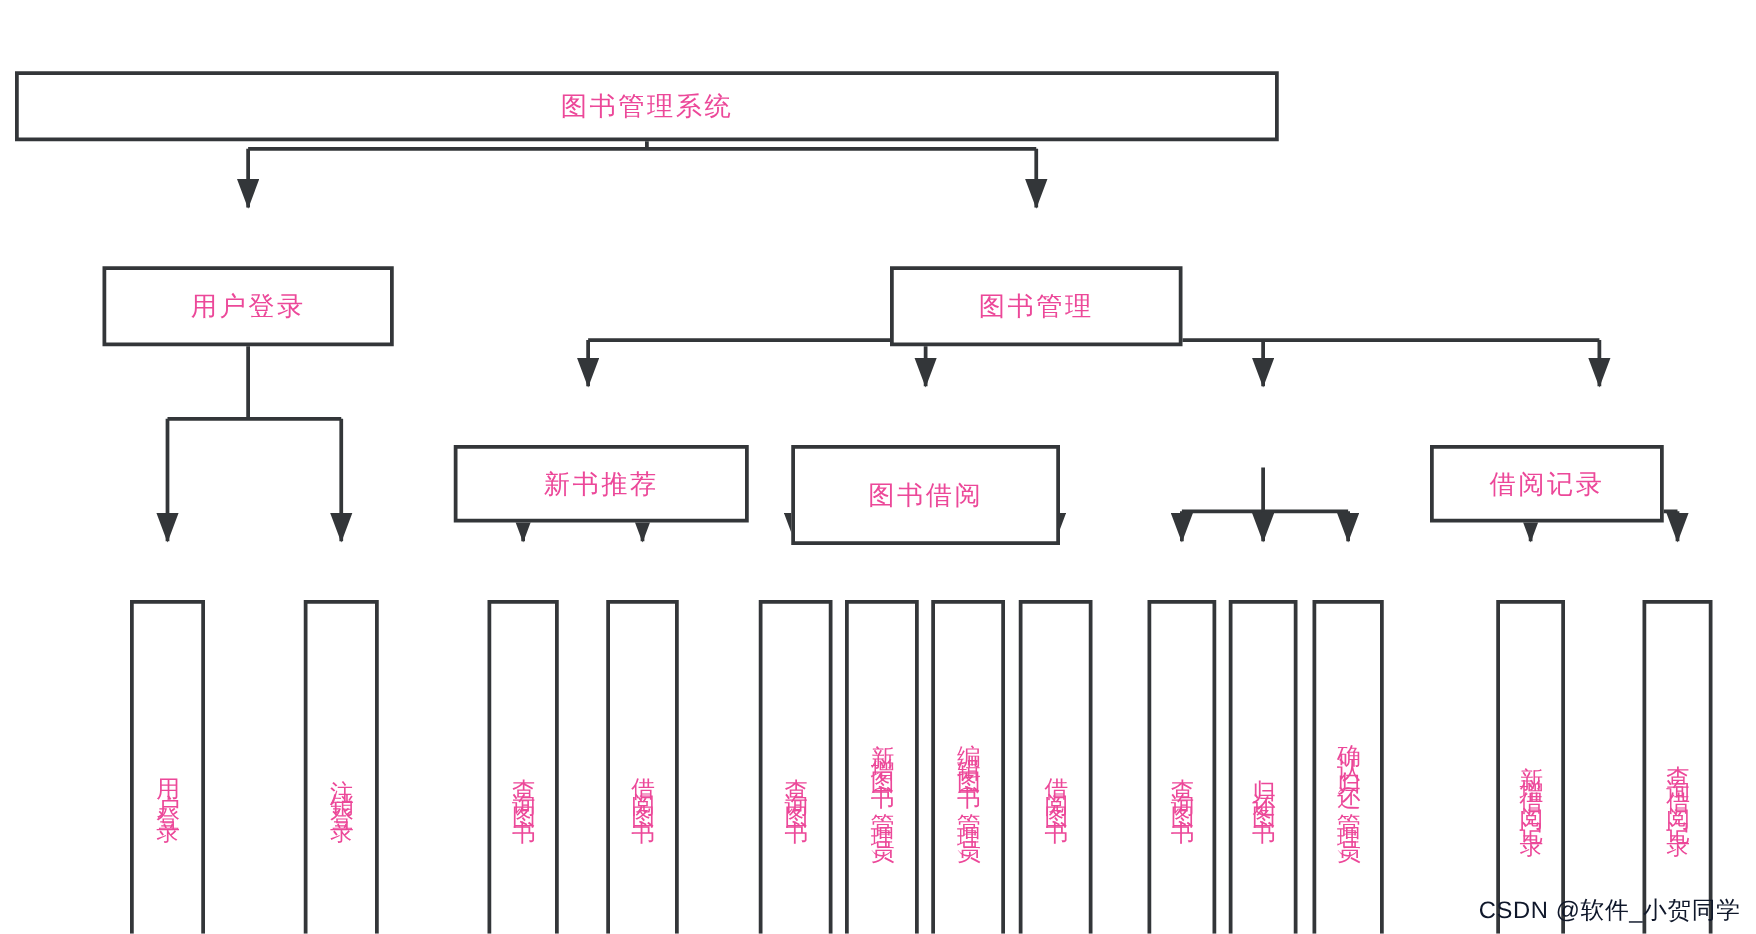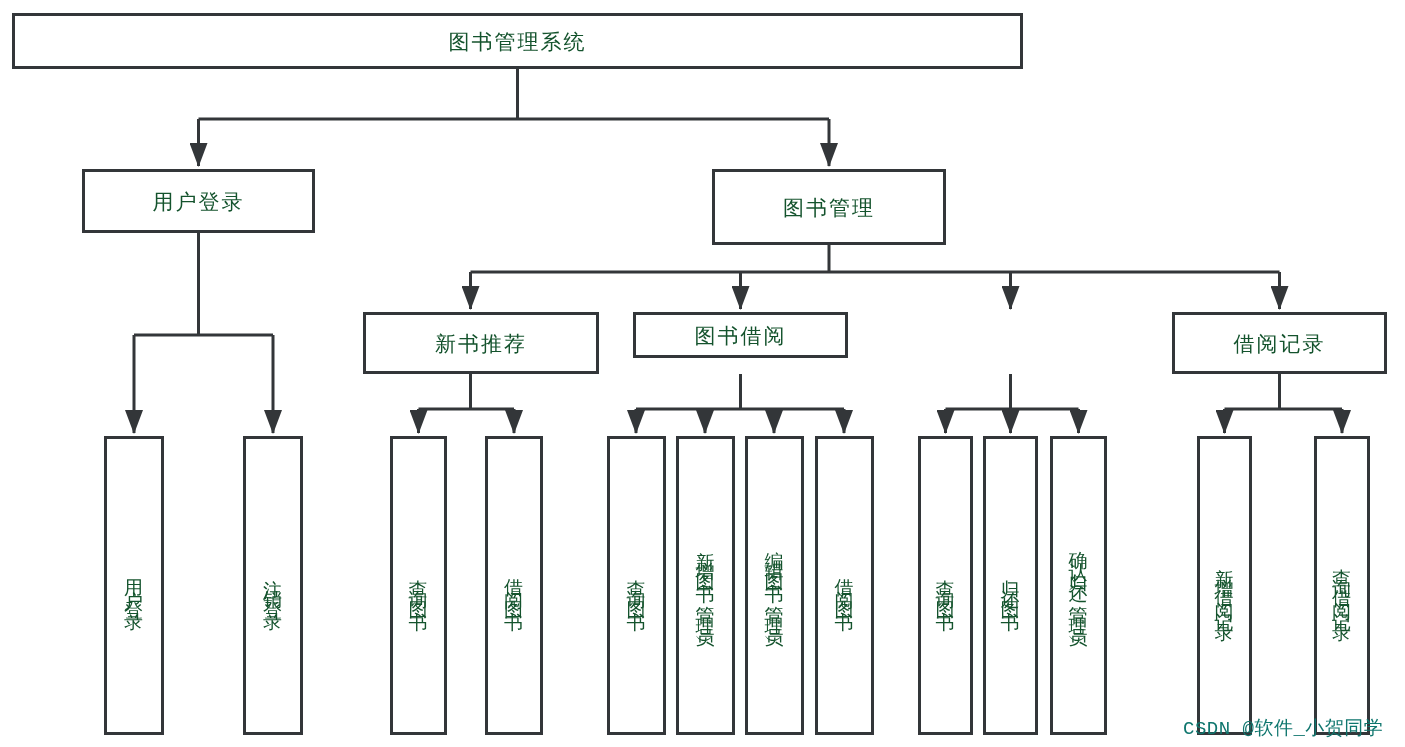--- a/index.html
+++ b/index.html
@@ -6,32 +6,31 @@
   #stage {
     position:relative; width:1405px; height:747px;
     background:#ffffff; overflow:hidden;
     font-family:"Liberation Sans", sans-serif;
   }
   #wires { position:absolute; left:0; top:0; pointer-events:none; }
   .node {
     position:absolute; box-sizing:border-box;
     border:3px solid #333639; background:#ffffff;
     display:flex; align-items:center; justify-content:center;
-    color:#14532d; line-height:1;
+    color:#ec4899; line-height:1;margin-top:44px;
   }
   .h { font-size:21px; letter-spacing:2px; }
   .v {
     writing-mode:vertical-rl; text-orientation:mixed;
     font-size:19px; letter-spacing:11px;
   }
   .watermark {
     position:absolute; left:1183px; top:715px; z-index:6;
-    font-size:19px; color:#0f766e; white-space:nowrap;
+    font-size:19px; color:#0f172a; white-space:nowrap;
     letter-spacing:0.5px;
-    font-family:Liberation Mono, monospace;
   }
 </style>
 </head>
 <body>
 
 <div id="stage">
 
   <svg id="wires" width="1405" height="747" viewBox="0 0 1405 747">
     <defs>
       <marker id="arrow" markerUnits="userSpaceOnUse" markerWidth="24" markerHeight="18" viewBox="0 0 24 18" refX="23" refY="9" orient="auto">
@@ -70,25 +69,25 @@
     <path d="M1010.5,409 V433" fill="none" stroke="#333639" stroke-width="3" marker-end="url(#arrow)"></path>
     <path d="M1078.5,409 V433" fill="none" stroke="#333639" stroke-width="3" marker-end="url(#arrow)"></path>
 
     <path d="M1224.5,409 V433" fill="none" stroke="#333639" stroke-width="3" marker-end="url(#arrow)"></path>
     <path d="M1342,409 V433" fill="none" stroke="#333639" stroke-width="3" marker-end="url(#arrow)"></path>
   </svg>
 
   <div class="node h" style="left:12px;top:13px;width:1011px;height:56px">图书管理系统</div>
 
   <div class="node h" style="left:82px;top:169px;width:233px;height:64px">用户登录</div>
-  <div class="node h" style="left:712px;top:169px;width:234px;height:76px">图书管理</div>
+  <div class="node h" style="left:712px;top:169px;width:234px;height:64px">图书管理</div>
 
   <div class="node h" style="left:363px;top:312px;width:236px;height:62px">新书推荐</div>
-  <div class="node h" style="left:633px;top:312px;width:215px;height:46px">图书借阅</div>
-  <div class="node h" style="left:1172px;top:312px;width:215px;height:62px">借阅记录</div>
+  <div class="node h" style="left:633px;top:312px;width:215px;height:80px">图书借阅</div>
+  <div class="node h" style="left:1144px;top:312px;width:187px;height:62px">借阅记录</div>
 
   <div class="node v" style="left:104px;top:436px;width:60px;height:299px">用户登录</div>
   <div class="node v" style="left:243px;top:436px;width:60px;height:299px">注销登录</div>
 
   <div class="node v" style="left:390px;top:436px;width:57px;height:299px">查询图书</div>
   <div class="node v" style="left:485px;top:436px;width:58px;height:299px">借阅图书</div>
 
   <div class="node v" style="left:607px;top:436px;width:59px;height:299px">查询图书</div>
   <div class="node v" style="left:676px;top:436px;width:59px;height:299px">新增图书（管理员）</div>
   <div class="node v" style="left:745px;top:436px;width:59px;height:299px">编辑图书（管理员）</div>

